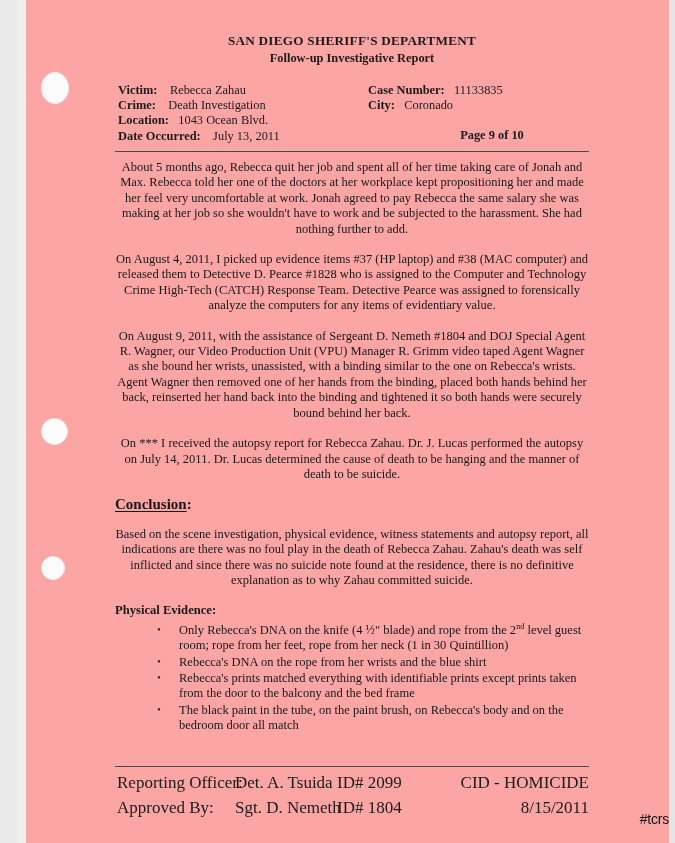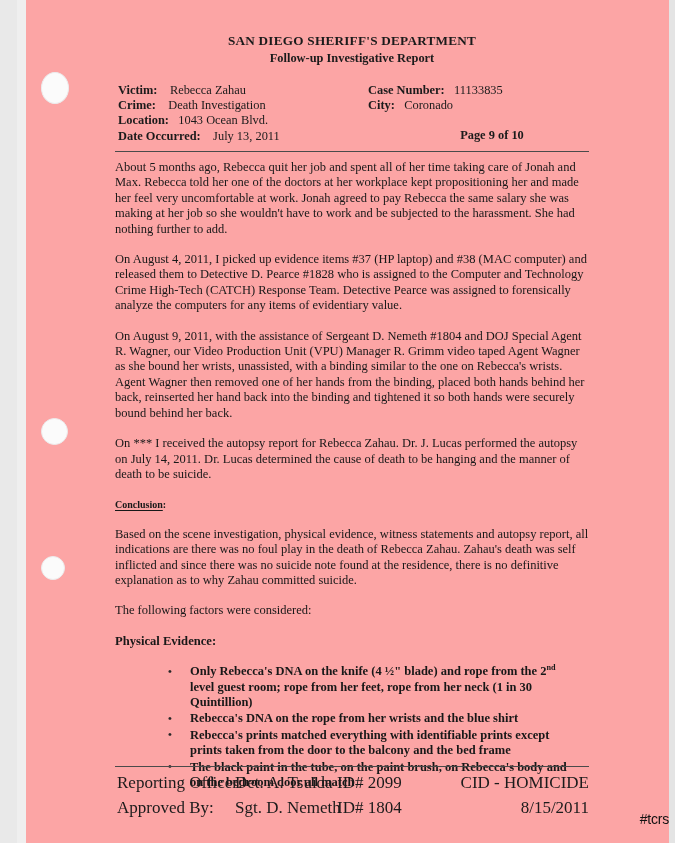--- a/index.html
+++ b/index.html
@@ -114,47 +114,46 @@
 
   
   .body-wrap {
     margin-top: 8px;
     font-size: 12.5px;
     color: #181818;
   }
   p.para {
     margin: 0 0 15px 0;
     line-height: 15.4px;
-    text-align: left;
+    text-align: center;
     color: #181818;
   }
 
   .section-head {
     font-weight: bold;
-    font-size: 10px;
+    font-size: 15px;
     margin: 0 0 14px 0;
     line-height: 15.4px;
   }
   .section-head .u {
     text-decoration: underline;
     text-underline-offset: 1.5px;
   }
 
   .subhead {
     font-weight: bold;
     font-size: 12.6px;
     margin: 0 0 2px 0;
     line-height: 15.4px;
   }
 
   ul.bullets {
-    margin: 15px;
+    margin: 4px;
     padding: 0 0 0 38px;
     list-style: none;
-    font-weight: bold;
   }
   ul.bullets li {
     position: relative;
     line-height: 15.4px;
     margin: 0 0 1px 0;
     padding-left: 22px;
     font-size: 12.5px;
     color: #181818;
   }
   ul.bullets li::before {
@@ -265,21 +264,20 @@
       <p class="para">On August 4, 2011, I picked up evidence items #37 (HP laptop) and #38 (MAC computer) and released them to Detective D. Pearce #1828 who is assigned to the Computer and Technology Crime High-Tech (CATCH) Response Team.  Detective Pearce was assigned to forensically analyze the computers for any items of evidentiary value.</p>
 
       <p class="para">On August 9, 2011, with the assistance of Sergeant D. Nemeth #1804 and DOJ Special Agent R. Wagner, our Video Production Unit (VPU) Manager R. Grimm video taped Agent Wagner as she bound her wrists, unassisted, with a binding similar to the one on Rebecca's wrists.  Agent Wagner then removed one of her hands from the binding, placed both hands behind her back, reinserted her hand back into the binding and tightened it so both hands were securely bound behind her back.</p>
 
       <p class="para">On *** I received the autopsy report for Rebecca Zahau.  Dr. J. Lucas performed the autopsy on July 14, 2011.  Dr. Lucas determined the cause of death to be hanging and the manner of death to be suicide.</p>
 
       <div class="section-head"><span class="u">Conclusion</span><span>:</span></div>
 
       <p class="para">Based on the scene investigation, physical evidence, witness statements and autopsy report, all indications are there was no foul play in the death of Rebecca Zahau.  Zahau's death was self inflicted and since there was no suicide note found at the residence, there is no definitive explanation as to why Zahau committed suicide.</p>
 
-      <p class="para">The following factors were considered:</p>
 
       <div class="subhead">Physical Evidence:</div>
 
       <ul class="bullets">
         <li><span>Only Rebecca's DNA on the knife (4 ½" blade) and rope from the 2</span><sup>nd</sup><span> level guest room; rope from her feet, rope from her neck (1 in 30 Quintillion)</span></li>
         <li><span>Rebecca's DNA on the rope from her wrists and the blue shirt</span></li>
         <li><span>Rebecca's prints matched everything with identifiable prints except prints taken from the door to the balcony and the bed frame</span></li>
         <li><span>The black paint in the tube, on the paint brush, on Rebecca's body and on the bedroom door all match</span></li>
       </ul>
 

